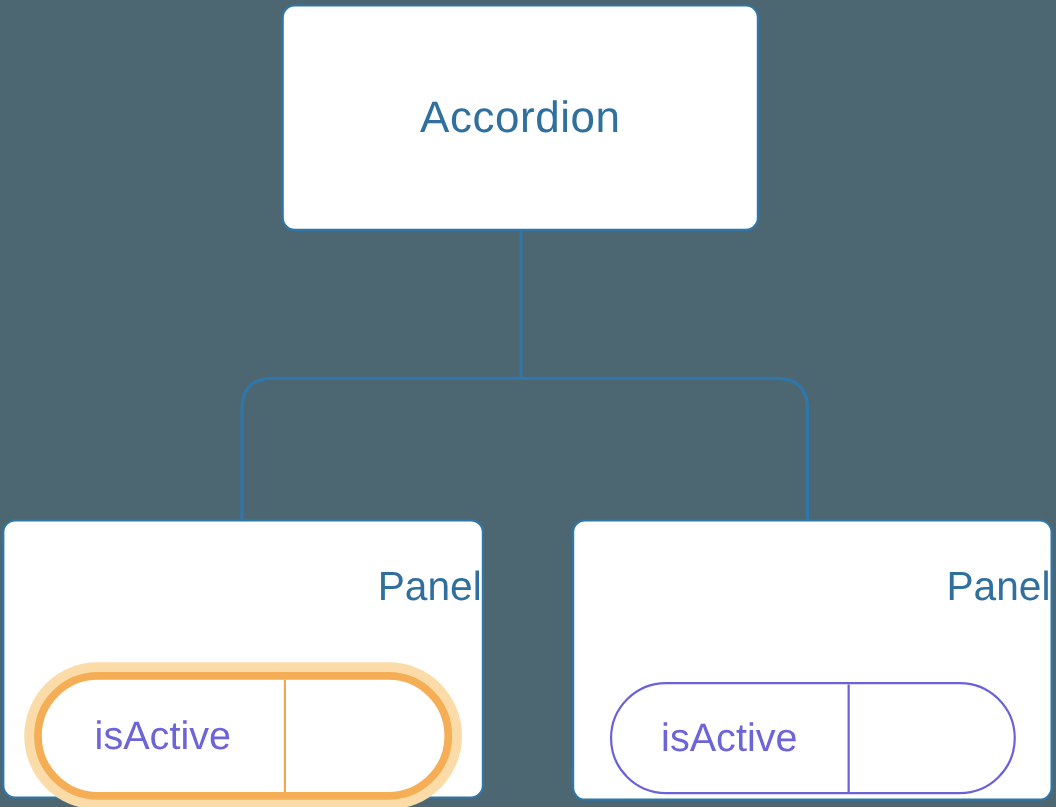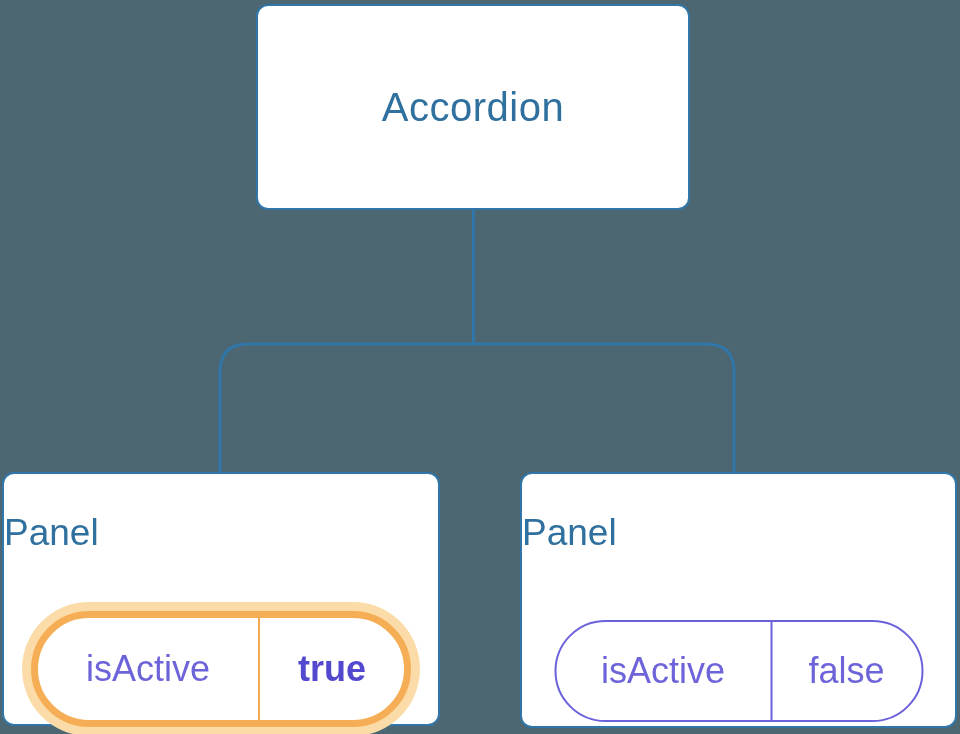--- a/index.html
+++ b/index.html
@@ -25,23 +25,24 @@
     left: 256px; top: 4px; width: 434px; height: 206px;
     display: flex; align-items: center; justify-content: center;
   }
   .accordion-label {
     font-size: 40px; font-weight: 500; letter-spacing: 0.5px;
     color: var(--heading, #30709F);
   }
   .left-panel  { left: 2px;   top: 472px; width: 438px; height: 254px; }
   .right-panel { left: 520px; top: 472px; width: 437px; height: 256px; }
   .panel-title {
-    margin-top: 38px; text-align: left;
+    margin-top: 38px; text-align: right;
     font-size: 37px; font-weight: 500;
     color: var(--heading, #30709F);
+    padding-left: 38px;
   }
   .pill {
     position: absolute; left: 50%; transform: translateX(-50%);
     background: #ffffff;
     display: flex; align-items: stretch;
     overflow: hidden;
     margin-top: 29px;
   }
   .pill-active {
     top: 108px; width: 380px; height: 116px;
@@ -80,27 +81,25 @@
 
   <div class="box accordion-box">
     <span class="accordion-label">Accordion</span>
   </div>
 
   <div class="box left-panel">
     <div class="panel-title">Panel</div>
     <div class="pill pill-active">
       <div class="cell key-cell">isActive</div>
       <div class="divider"></div>
-      <div class="cell value-cell">true</div>
     </div>
 
   </div>
 
   <div class="box right-panel">
     <div class="panel-title">Panel</div>
     <div class="pill pill-inactive">
       <div class="cell key-cell">isActive</div>
       <div class="divider"></div>
-      <div class="cell value-cell">false</div>
     </div>
   </div>
 
 </div>
 
 </body></html>

